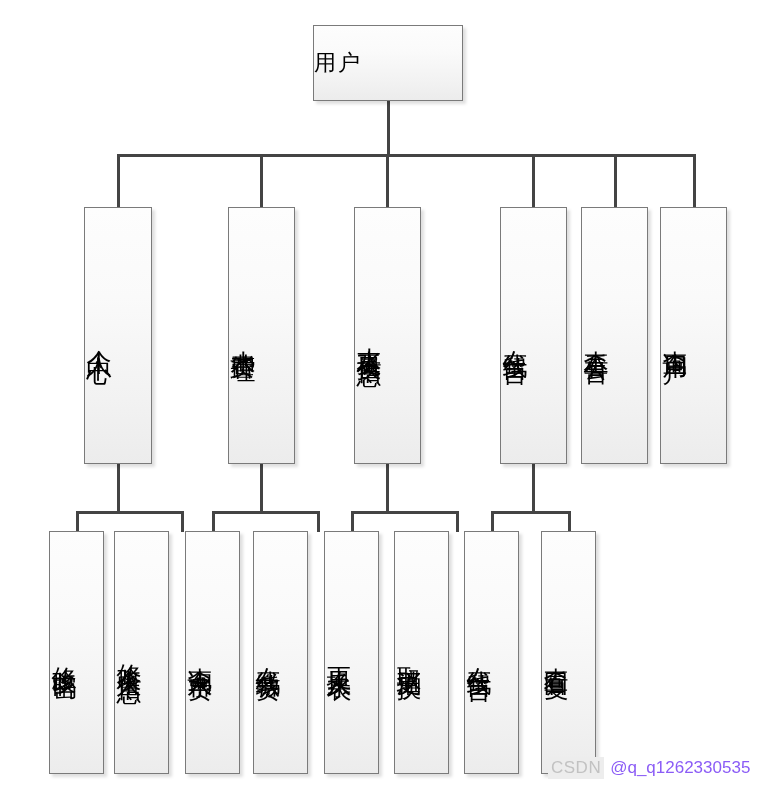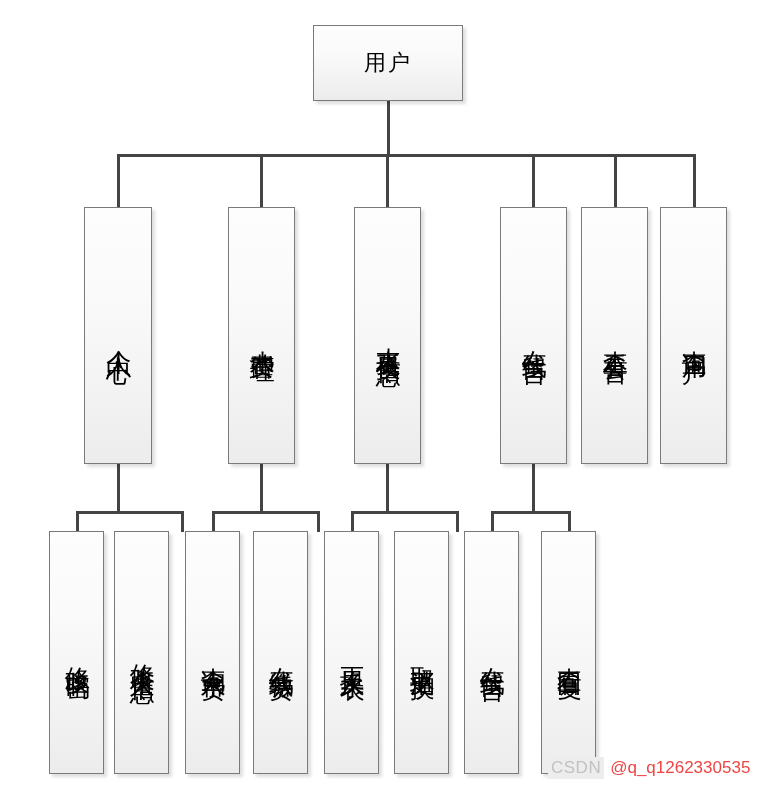--- a/index.html
+++ b/index.html
@@ -32,21 +32,21 @@
 
   
   .node {
     position: absolute;
     box-sizing: border-box;
     border: 1px solid #7a7a7a;
     background: linear-gradient(to bottom, #fdfdfd 0%, #fafafa 35%, #f2f2f2 75%, #ececec 100%);
     box-shadow: 3px 3px 3px rgba(0,0,0,0.13);
     display: flex;
     align-items: center;
-    justify-content: center;
+    justify-content: flex-start;
     color: #000000;
     z-index: 3;
   }
 
   
   .node.root {
     font-size: 22px;
     letter-spacing: 2px;
   }
   .node.root .label {
@@ -81,21 +81,21 @@
     color: #b9b9b9;
     user-select: none;
   }
   #watermark .csdn-badge {
     background: #ededed;
     color: #c2c2c2;
     padding: 1px 3px;
     letter-spacing: 0.5px;
   }
   #watermark .wm-handle {
-    color: #ef4444;
+    color: #8b5cf6;
   }
 </style>
 </head>
 <body>
 
 <div id="diagram">
 
   <div class="line v" style="left:387px; top:100px; height:56px;"></div>
 
   <div class="line h" style="left:117px; top:154px; width:578px;"></div>

